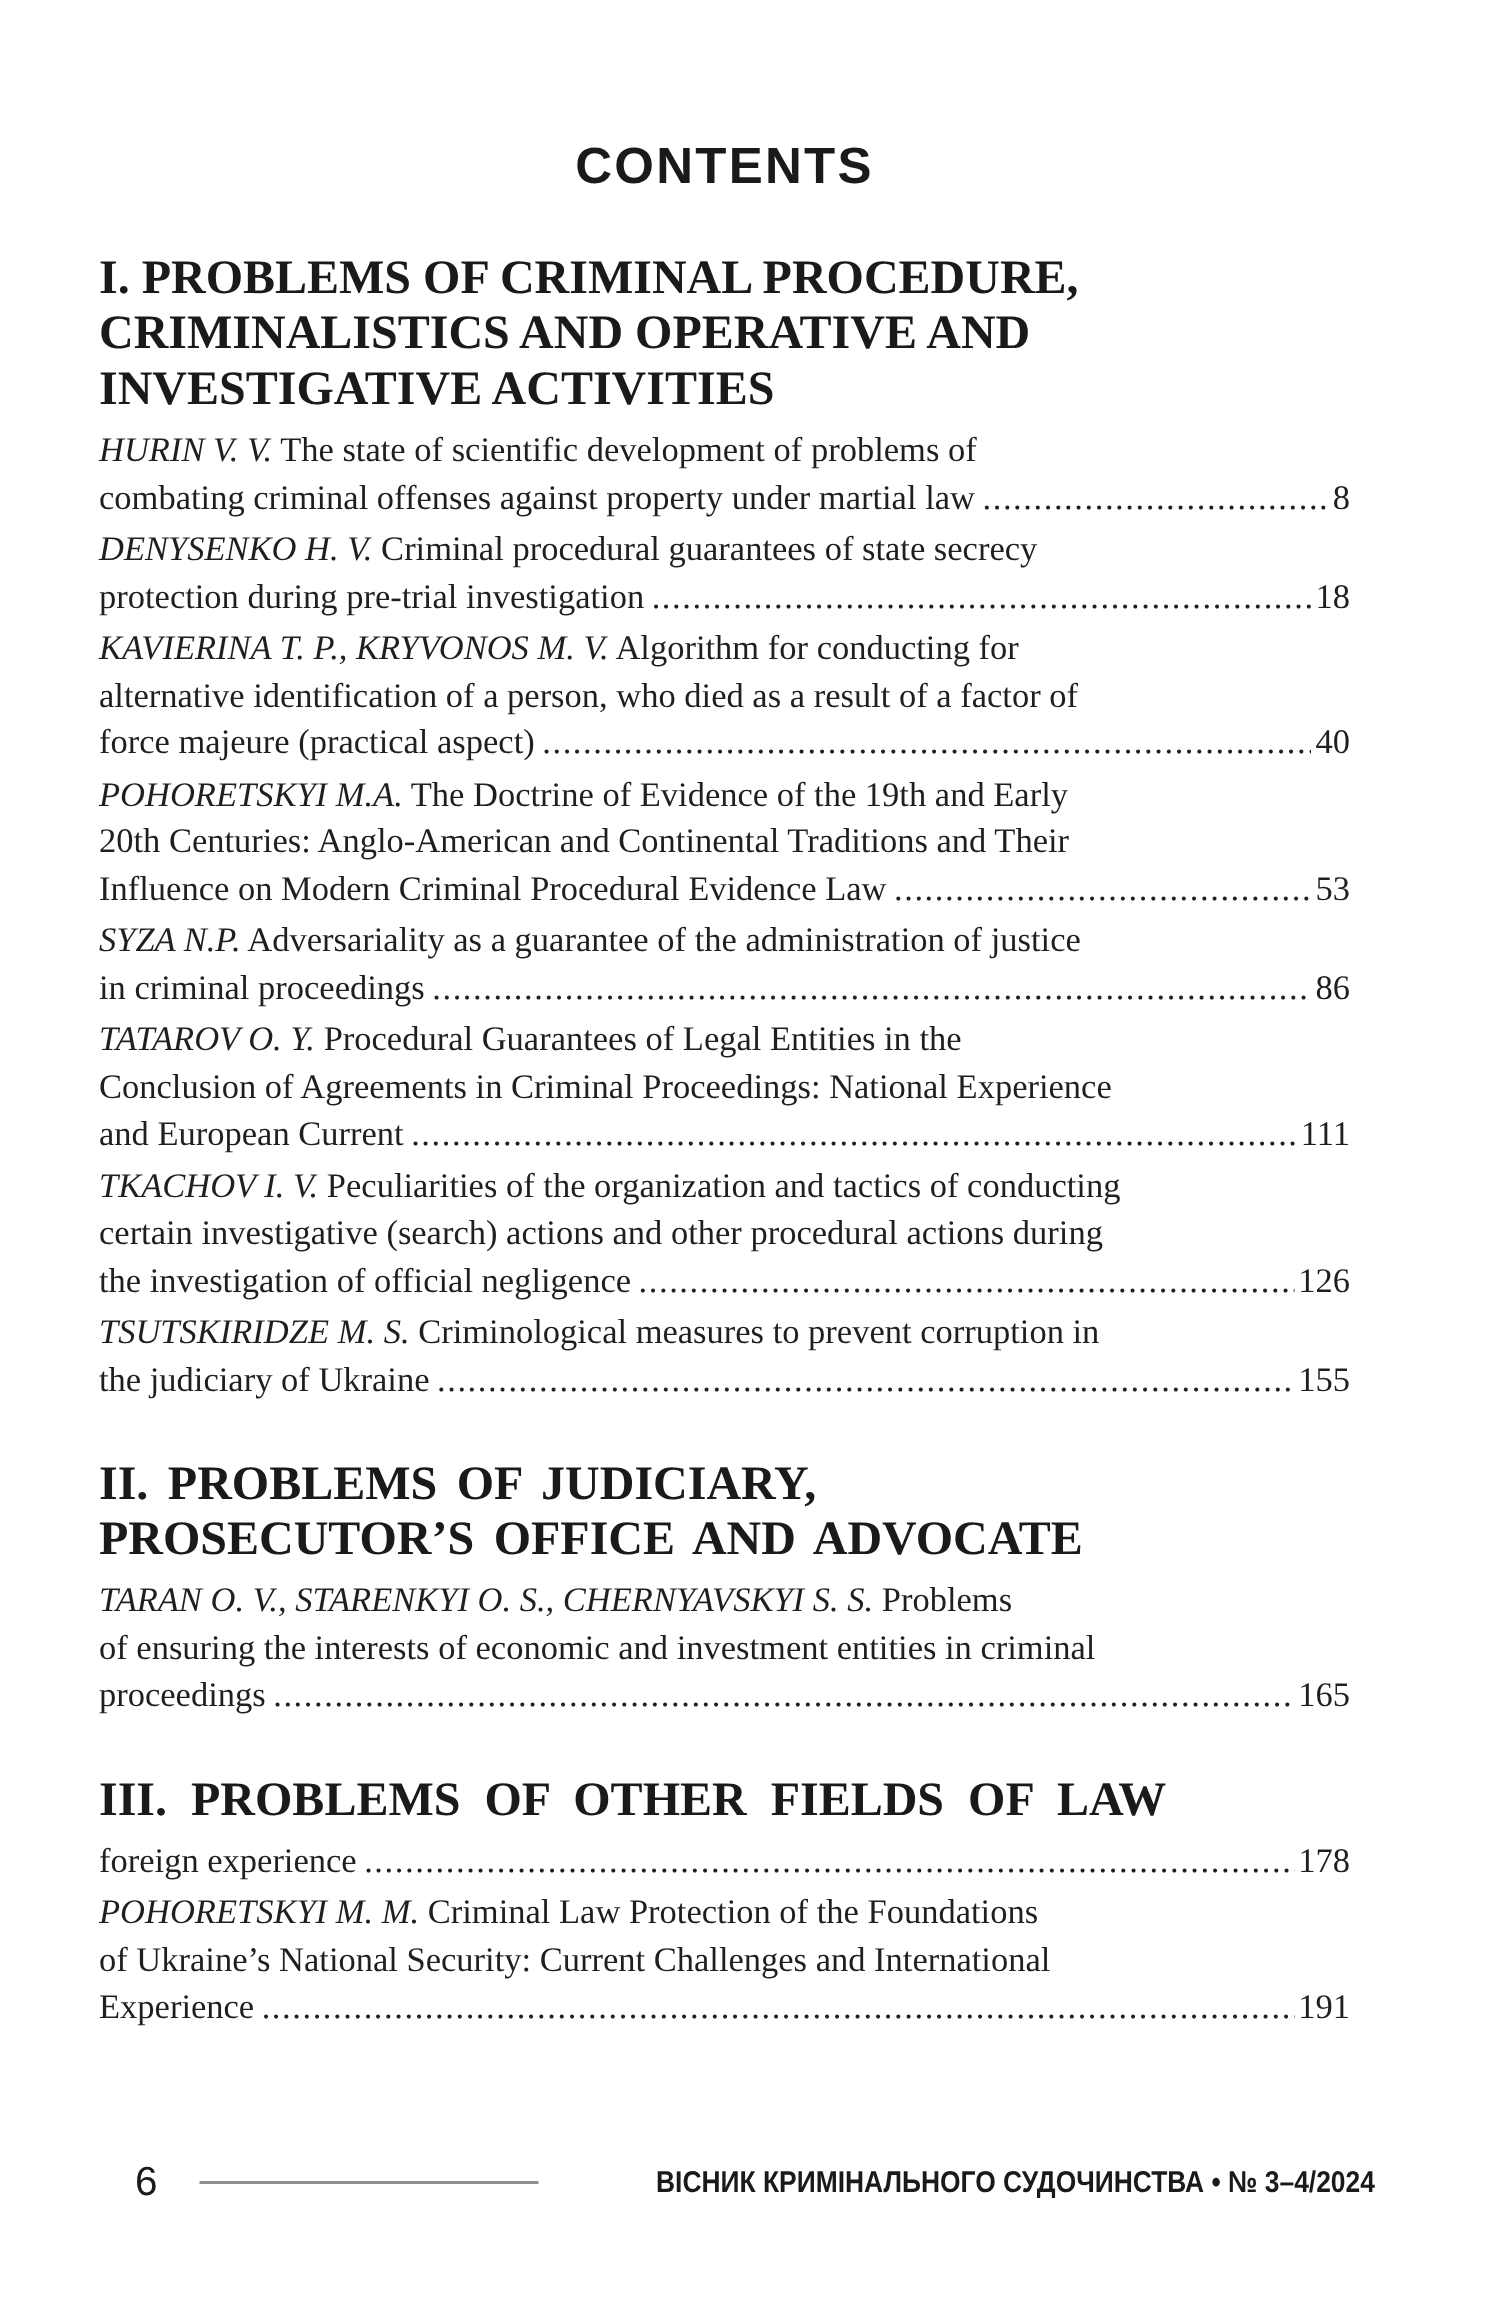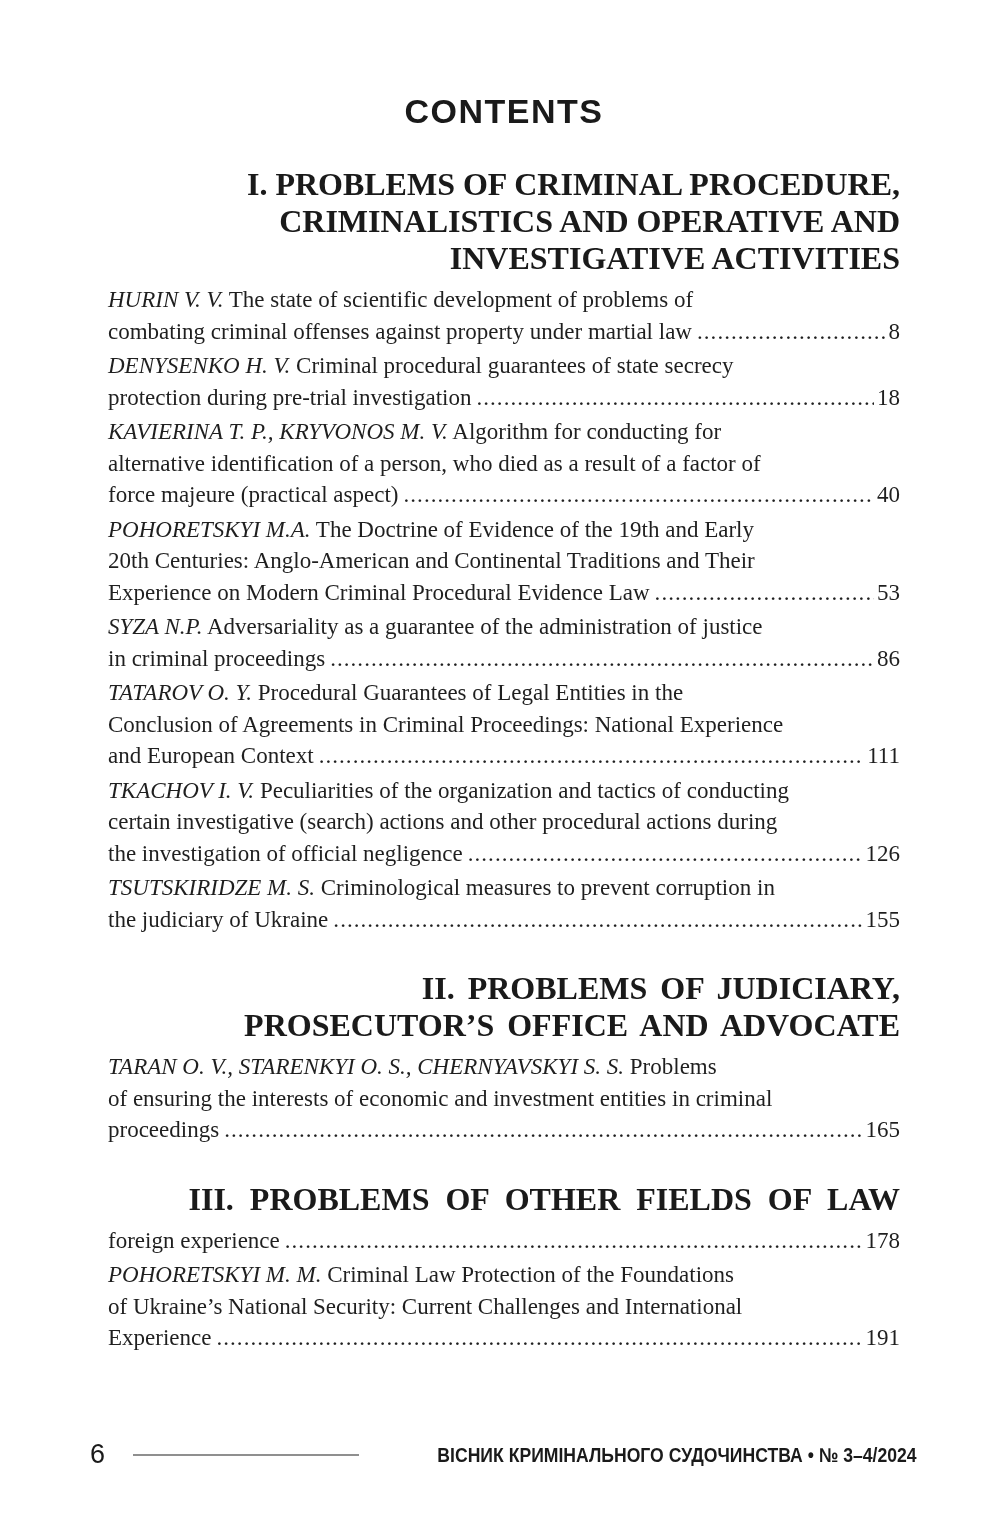--- a/index.html
+++ b/index.html
@@ -6,41 +6,41 @@
   body {
     width: 1005px; height: 1537px;
     background: #ffffff;
     color: #1f1f1f;
     font-family: "Liberation Serif", serif;
     position: relative;
     overflow: hidden;
   }
   .page {
     position: absolute; inset: 0;
-    padding: 92px 105px 0 108px;
+    padding: 92px 105px 0 66px;
     box-sizing: border-box;
   }
   .title {
     font-family: "Liberation Sans", sans-serif;
     font-weight: bold;
     font-size: 34px;
     line-height: 38px;
     letter-spacing: 1.5px;
     text-align: center;
     color: #1a1a1a;
     margin: 0 0 36px 0;
   }
   section { margin: 0; }
   section + section { margin-top: 35px; }
   .shead {
     font-family: "Liberation Serif", serif;
     font-weight: bold;
     font-size: 32px;
     line-height: 37px;
-    text-align: right;
+    text-align: left;
     color: #1a1a1a;
     margin: 0 0 7px 0;
   }
   #sections section:nth-child(2) .shead { word-spacing: 5px; }
   #sections section:nth-child(3) .shead { word-spacing: 8px; }
   .entry {
     font-size: 23px;
     line-height: 31.5px;
     margin: 0 0 3px 0;
   }
@@ -122,38 +122,38 @@
           <div class="eline last">
             <span class="tend">force majeure (practical aspect)</span>
             <span class="dots"></span>
             <span class="pg">40</span>
           </div>
         </div>
         <div class="entry">
           <div class="eline"><span class="au">POHORETSKYI M.A.</span><span> The Doctrine of Evidence of the 19th and Early</span></div>
           <div class="eline">20th Centuries: Anglo-American and Continental Traditions and Their</div>
           <div class="eline last">
-            <span class="tend">Experience on Modern Criminal Procedural Evidence Law</span>
+            <span class="tend">Influence on Modern Criminal Procedural Evidence Law</span>
             <span class="dots"></span>
             <span class="pg">53</span>
           </div>
         </div>
         <div class="entry">
           <div class="eline"><span class="au">SYZA N.P.</span><span> Adversariality as a guarantee of the administration of justice</span></div>
           <div class="eline last">
             <span class="tend">in criminal proceedings</span>
             <span class="dots"></span>
             <span class="pg">86</span>
           </div>
         </div>
         <div class="entry">
           <div class="eline"><span class="au">TATAROV O. Y.</span><span> Procedural Guarantees of Legal Entities in the</span></div>
           <div class="eline">Conclusion of Agreements in Criminal Proceedings: National Experience</div>
           <div class="eline last">
-            <span class="tend">and European Context</span>
+            <span class="tend">and European Current</span>
             <span class="dots"></span>
             <span class="pg">111</span>
           </div>
         </div>
         <div class="entry">
           <div class="eline"><span class="au">TKACHOV I. V.</span><span> Peculiarities of the organization and tactics of conducting</span></div>
           <div class="eline">certain investigative (search) actions and other procedural actions during</div>
           <div class="eline last">
             <span class="tend">the investigation of official negligence</span>
             <span class="dots"></span>

